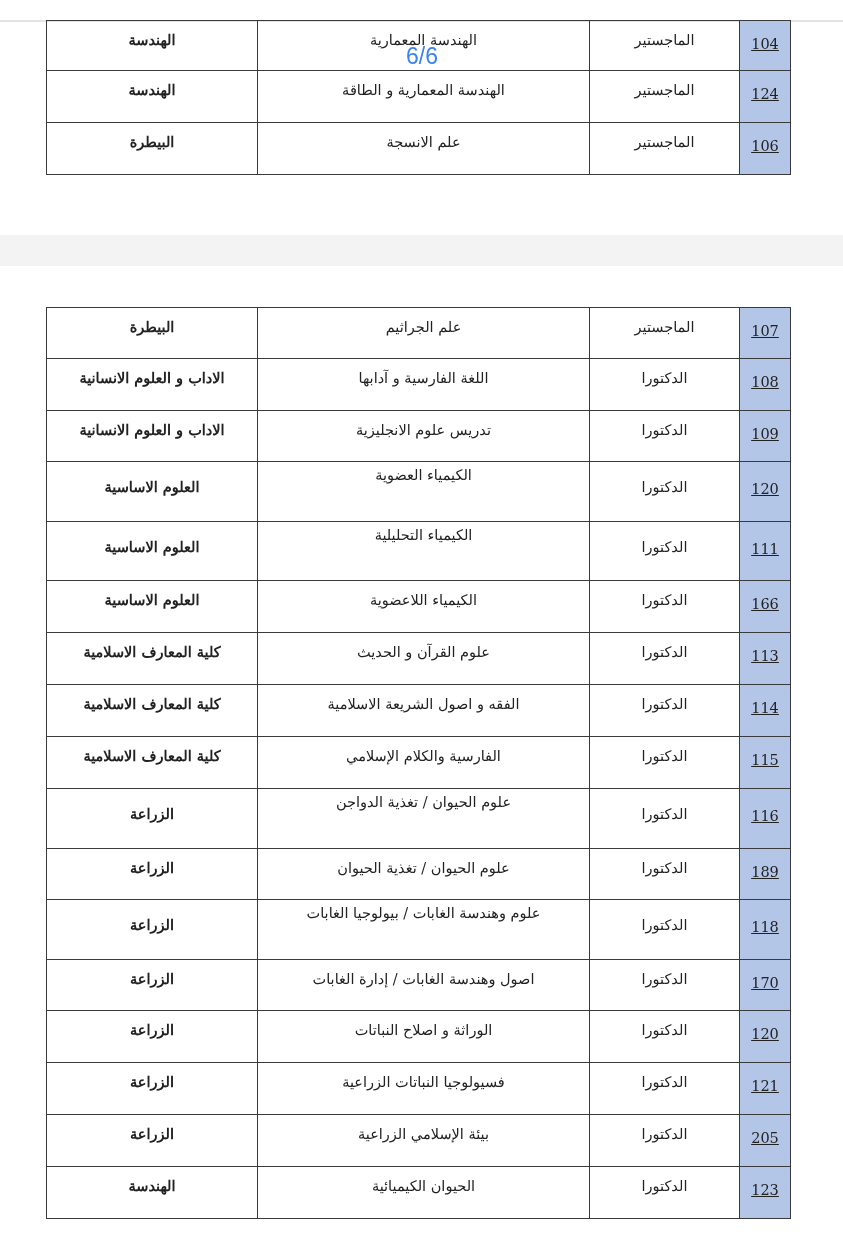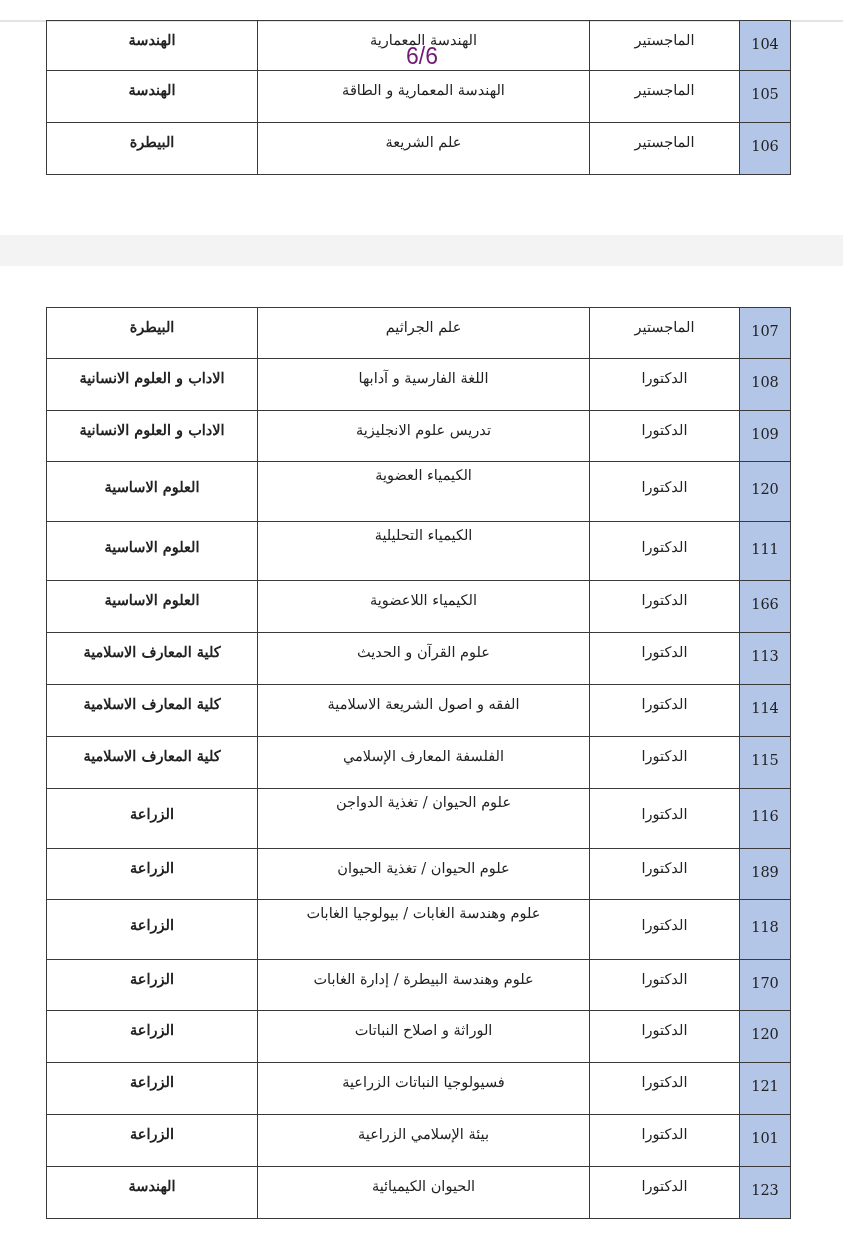--- a/index.html
+++ b/index.html
@@ -28,29 +28,29 @@
     text-align: center;
     color: #222;
     font-family: "DejaVu Serif", "Liberation Serif", serif;
     font-size: 14.5px;
     direction: rtl;
     line-height: 18px;
   }
   td.c-faculty { width: 210px; font-weight: bold; }
   td.c-major   { width: 331px; }
   td.c-degree  { width: 149px; }
-  td.c-num     { width: 50px; background: #b4c6e7; border-color: #2b3550; color: #1f2a44; direction: ltr; font-size: 17px; }
+  td.c-num     { width: 50px; background: #b4c6e7; border-color: #2b3550; color: #1f2a44; direction: ltr; font-size: 17px; text-decoration: underline; }
   td .cell { padding-top: 10px; }
   td.c-num .cell { padding-top: 14px; }
   td.c-major.up .cell { padding-top: 4px; }
   .t1 { top: 20px; }
   .t2 { top: 307px; }
   .page-indicator {
     position: absolute; left: 392px; top: 44px; width: 60px; text-align: center;
-    font-family: "Liberation Sans", sans-serif; font-size: 23px; color: #701a75;
+    font-family: "Liberation Sans", sans-serif; font-size: 23px; color: #3b82f6;
     line-height: 24px;
   }
 </style>
 </head>
 <body>
 
 <div class="top-edge"></div>
 
 <table class="grid t1">
   <tbody id="t1body">
@@ -72,29 +72,29 @@
     <td class="c-faculty">
           <div class="cell">الهندسة</div>
         </td>
     <td class="c-major">
           <div class="cell">الهندسة المعمارية و الطاقة</div>
         </td>
     <td class="c-degree">
           <div class="cell">الماجستير</div>
         </td>
     <td class="c-num">
-          <div class="cell">105</div>
+          <div class="cell">124</div>
         </td>
   </tr>
       <tr style="height: 52px;">
     <td class="c-faculty">
           <div class="cell">البيطرة</div>
         </td>
     <td class="c-major">
-          <div class="cell">علم الشريعة</div>
+          <div class="cell">علم الانسجة</div>
         </td>
     <td class="c-degree">
           <div class="cell">الماجستير</div>
         </td>
     <td class="c-num">
           <div class="cell">106</div>
         </td>
   </tr>
     </tbody>
 </table>
@@ -215,21 +215,21 @@
         </td>
     <td class="c-num">
           <div class="cell">114</div>
         </td>
   </tr>
       <tr style="height: 52px;">
     <td class="c-faculty">
           <div class="cell">كلية المعارف الاسلامية</div>
         </td>
     <td class="c-major">
-          <div class="cell">الفلسفة المعارف الإسلامي</div>
+          <div class="cell">الفارسية والكلام الإسلامي</div>
         </td>
     <td class="c-degree">
           <div class="cell">الدكتورا</div>
         </td>
     <td class="c-num">
           <div class="cell">115</div>
         </td>
   </tr>
       <tr style="height: 60px;">
     <td class="c-faculty">
@@ -271,21 +271,21 @@
         </td>
     <td class="c-num">
           <div class="cell" style="padding-top: 18px;">118</div>
         </td>
   </tr>
       <tr style="height: 51px;">
     <td class="c-faculty">
           <div class="cell">الزراعة</div>
         </td>
     <td class="c-major">
-          <div class="cell">علوم وهندسة البيطرة / إدارة الغابات</div>
+          <div class="cell">اصول وهندسة الغابات / إدارة الغابات</div>
         </td>
     <td class="c-degree">
           <div class="cell">الدكتورا</div>
         </td>
     <td class="c-num">
           <div class="cell">170</div>
         </td>
   </tr>
       <tr style="height: 52px;">
     <td class="c-faculty">
@@ -319,21 +319,21 @@
     <td class="c-faculty">
           <div class="cell">الزراعة</div>
         </td>
     <td class="c-major">
           <div class="cell">بيئة الإسلامي الزراعية</div>
         </td>
     <td class="c-degree">
           <div class="cell">الدكتورا</div>
         </td>
     <td class="c-num">
-          <div class="cell">101</div>
+          <div class="cell">205</div>
         </td>
   </tr>
       <tr style="height: 52px;">
     <td class="c-faculty">
           <div class="cell">الهندسة</div>
         </td>
     <td class="c-major">
           <div class="cell">الحيوان الكيميائية</div>
         </td>
     <td class="c-degree">

